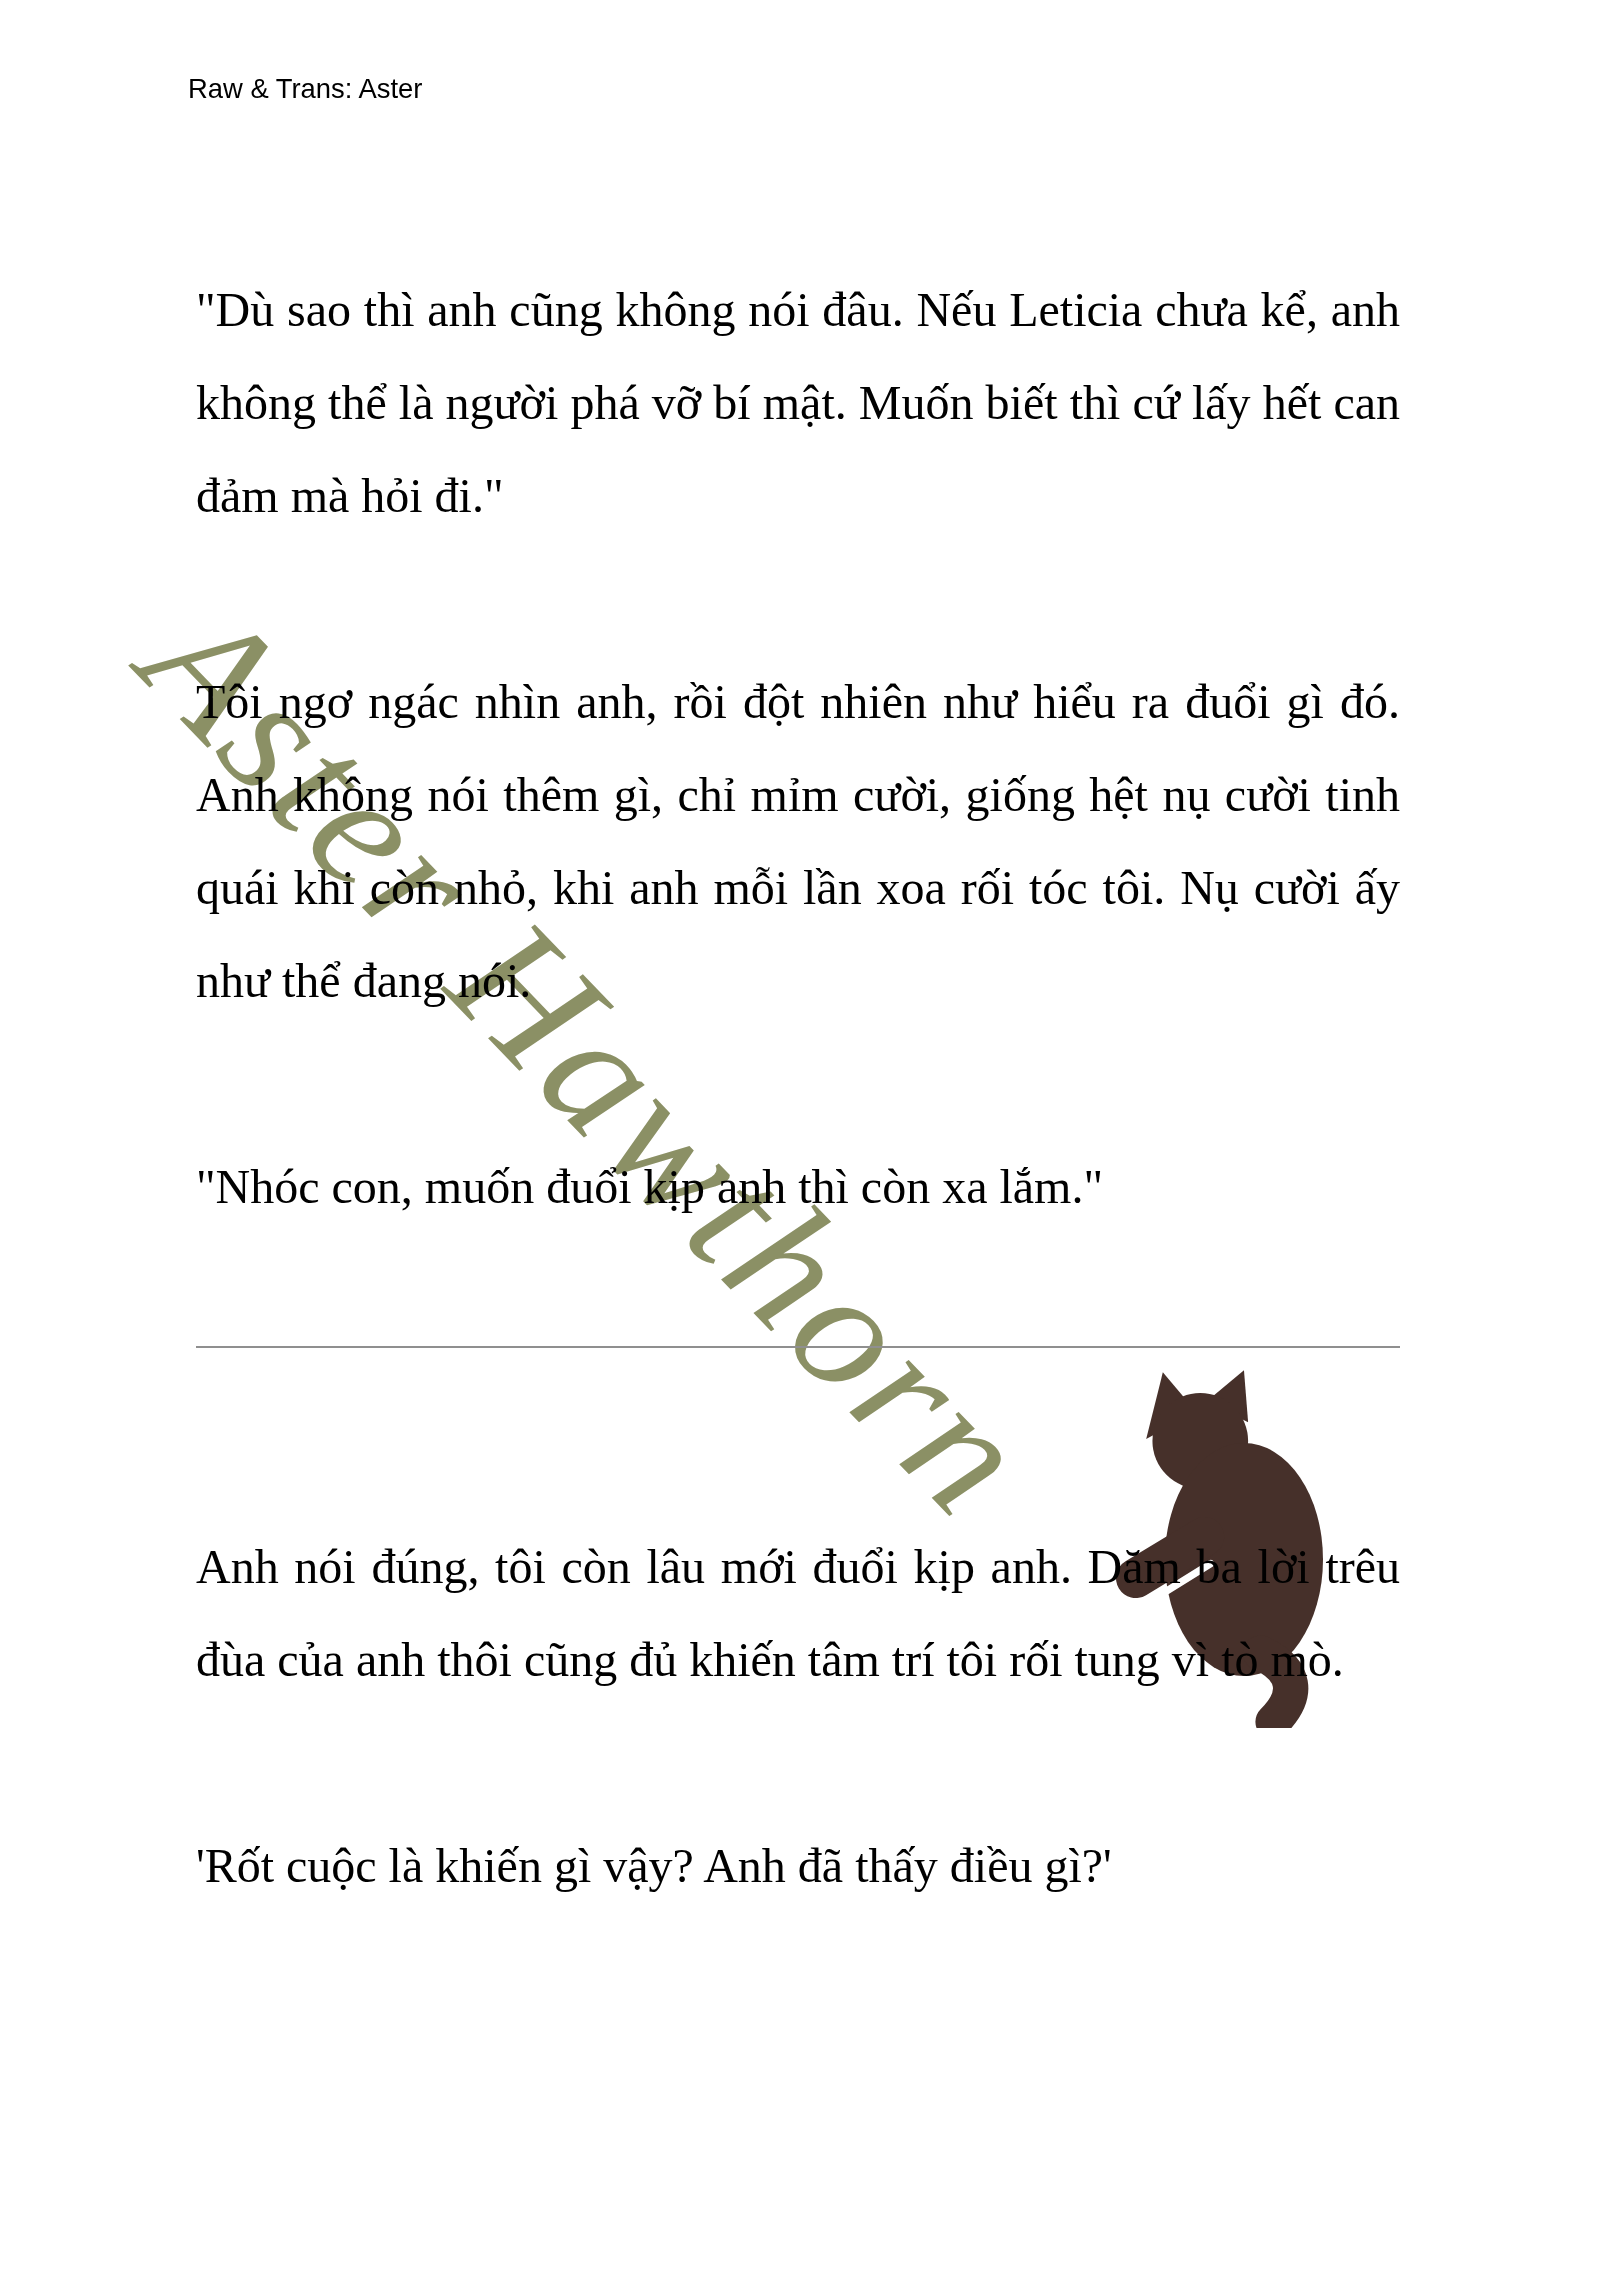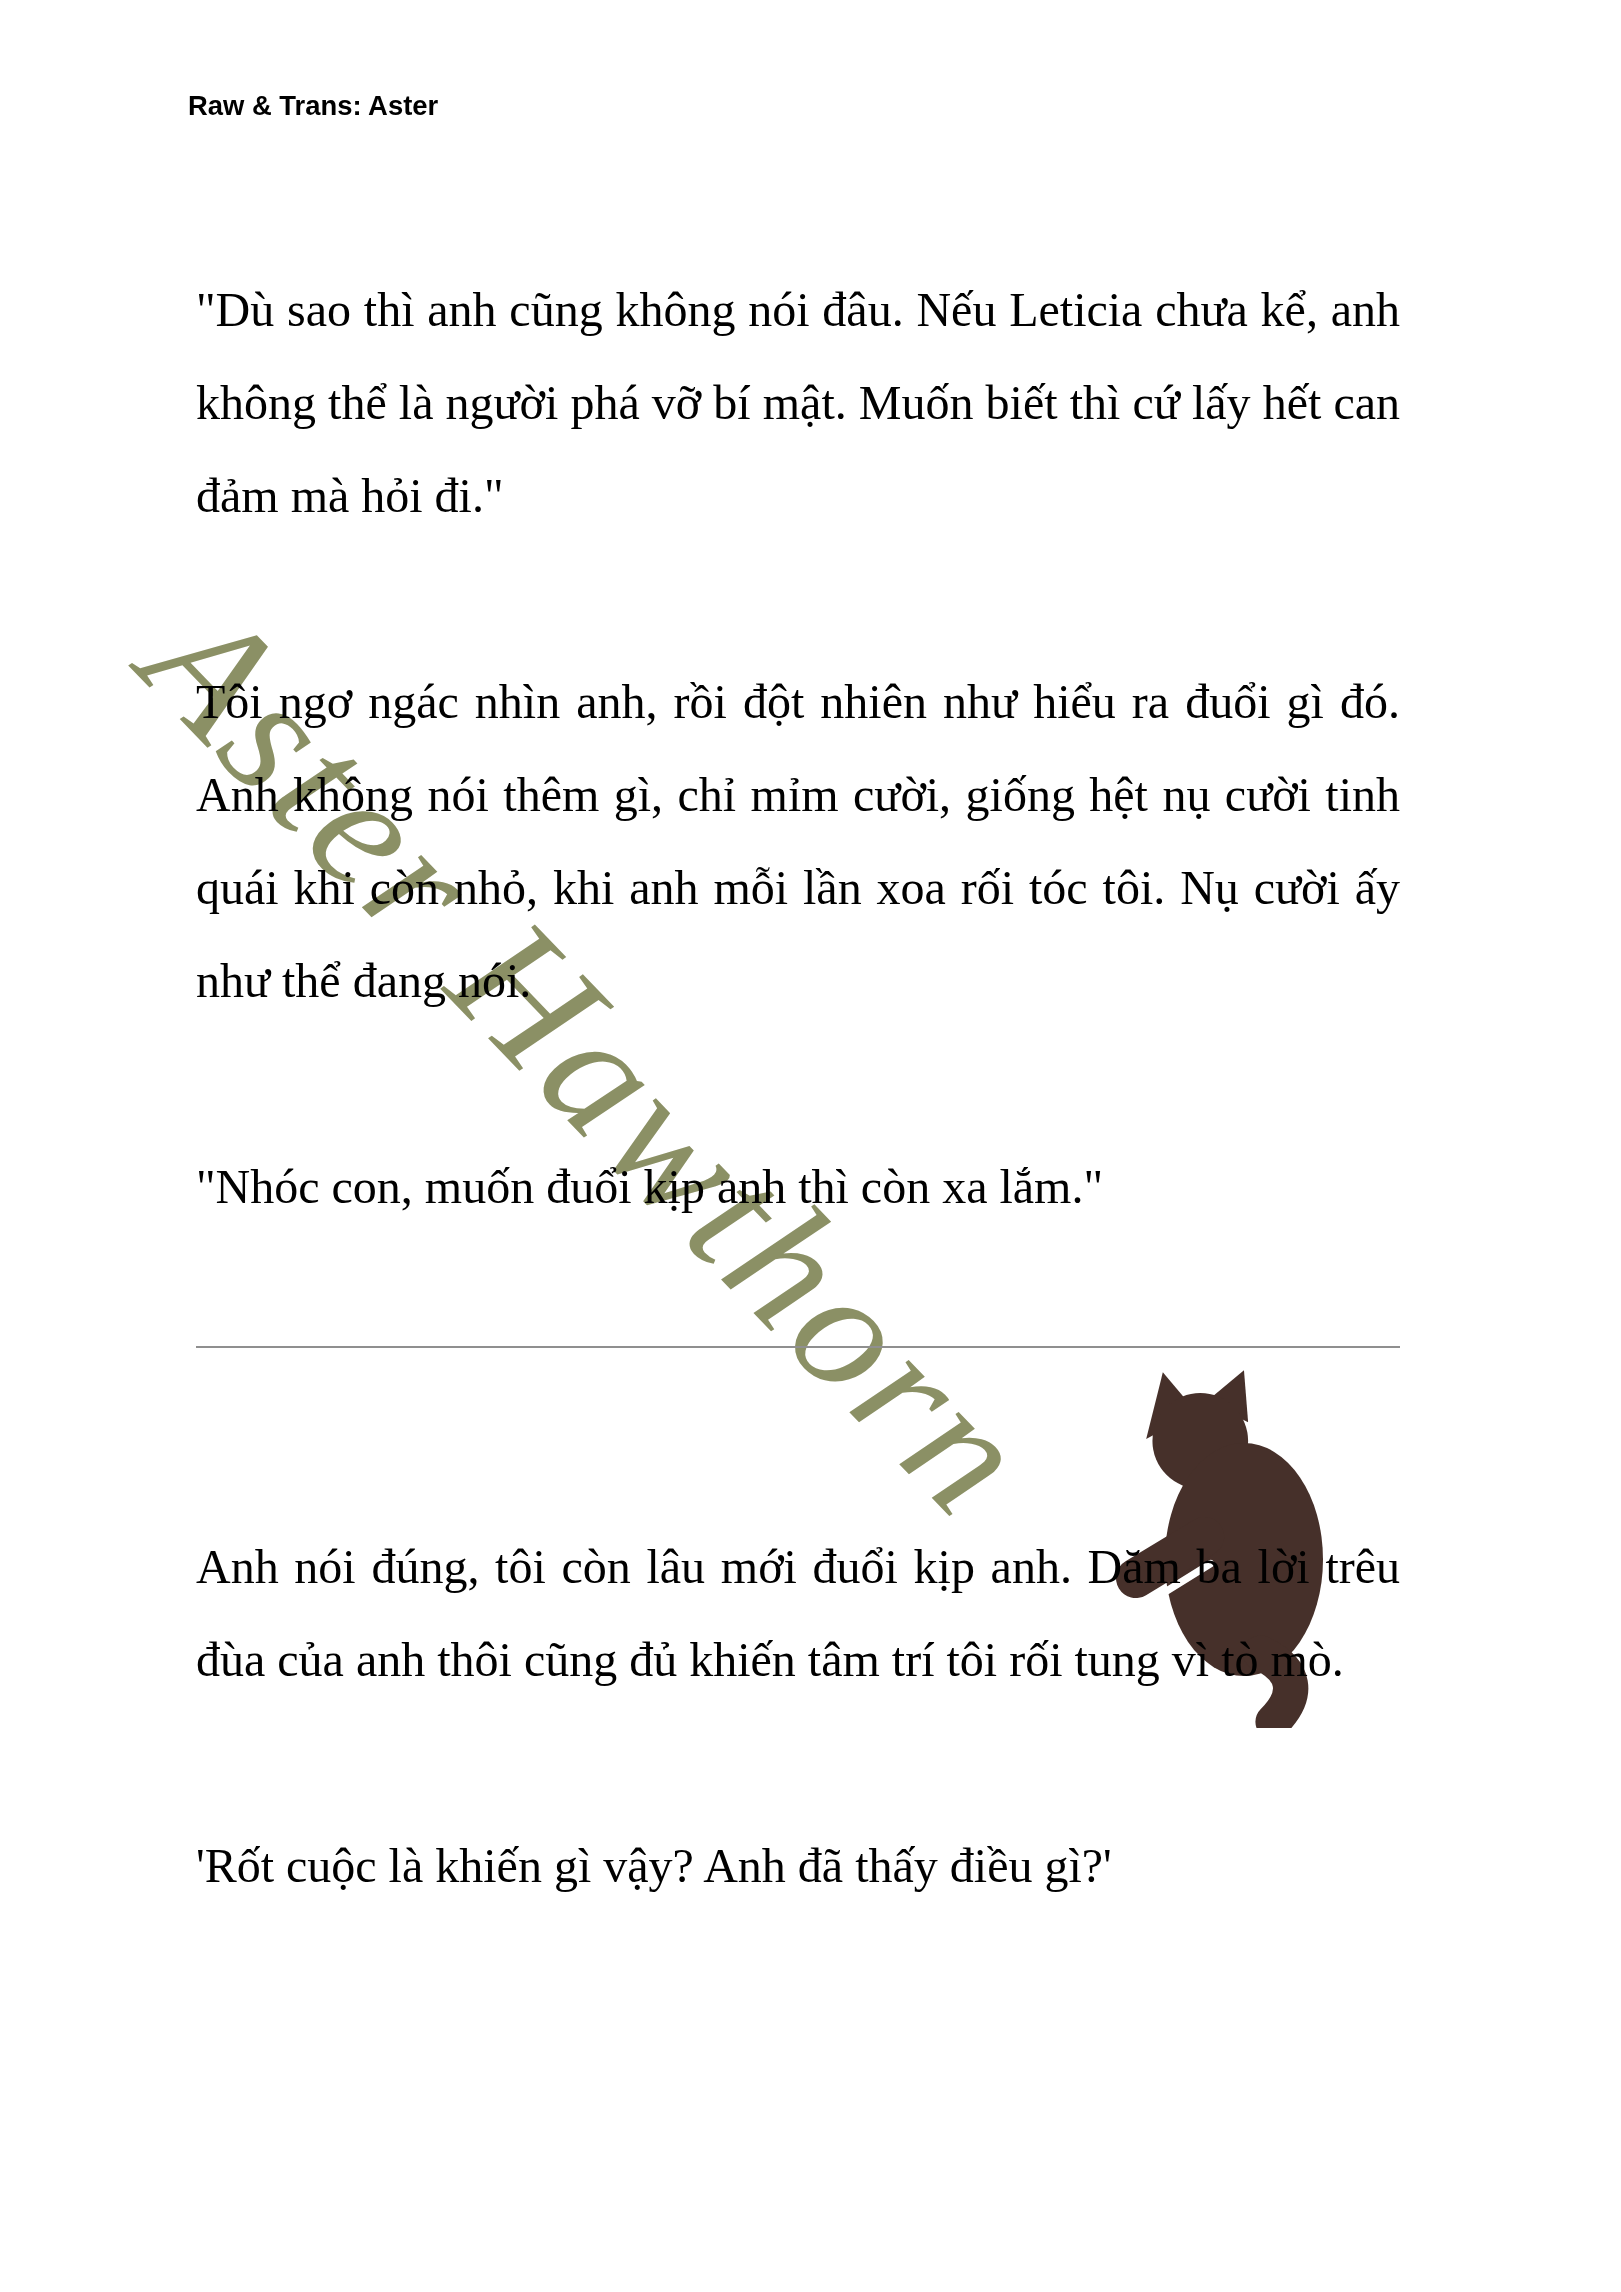--- a/index.html
+++ b/index.html
@@ -11,26 +11,25 @@
     position: relative;
     width: 1621px;
     height: 2293px;
     background: #ffffff;
     overflow: hidden;
     font-family: "Liberation Serif", serif;
   }
   .header {
     position: absolute;
     left: 188px;
-    top: 90px;
+    top: 73px;
     font-family: "Liberation Sans", sans-serif;
     font-size: 27.4px;
     color: #000000;
     z-index: 3;
-    font-weight: bold;
   }
   .watermark {
     position: absolute;
     left: 247px;
     top: 564px;
     font-family: "Liberation Serif", serif;
     font-style: italic;
     font-size: 172px;
     letter-spacing: 5.9px;
     color: rgba(129, 135, 88, 0.92);

